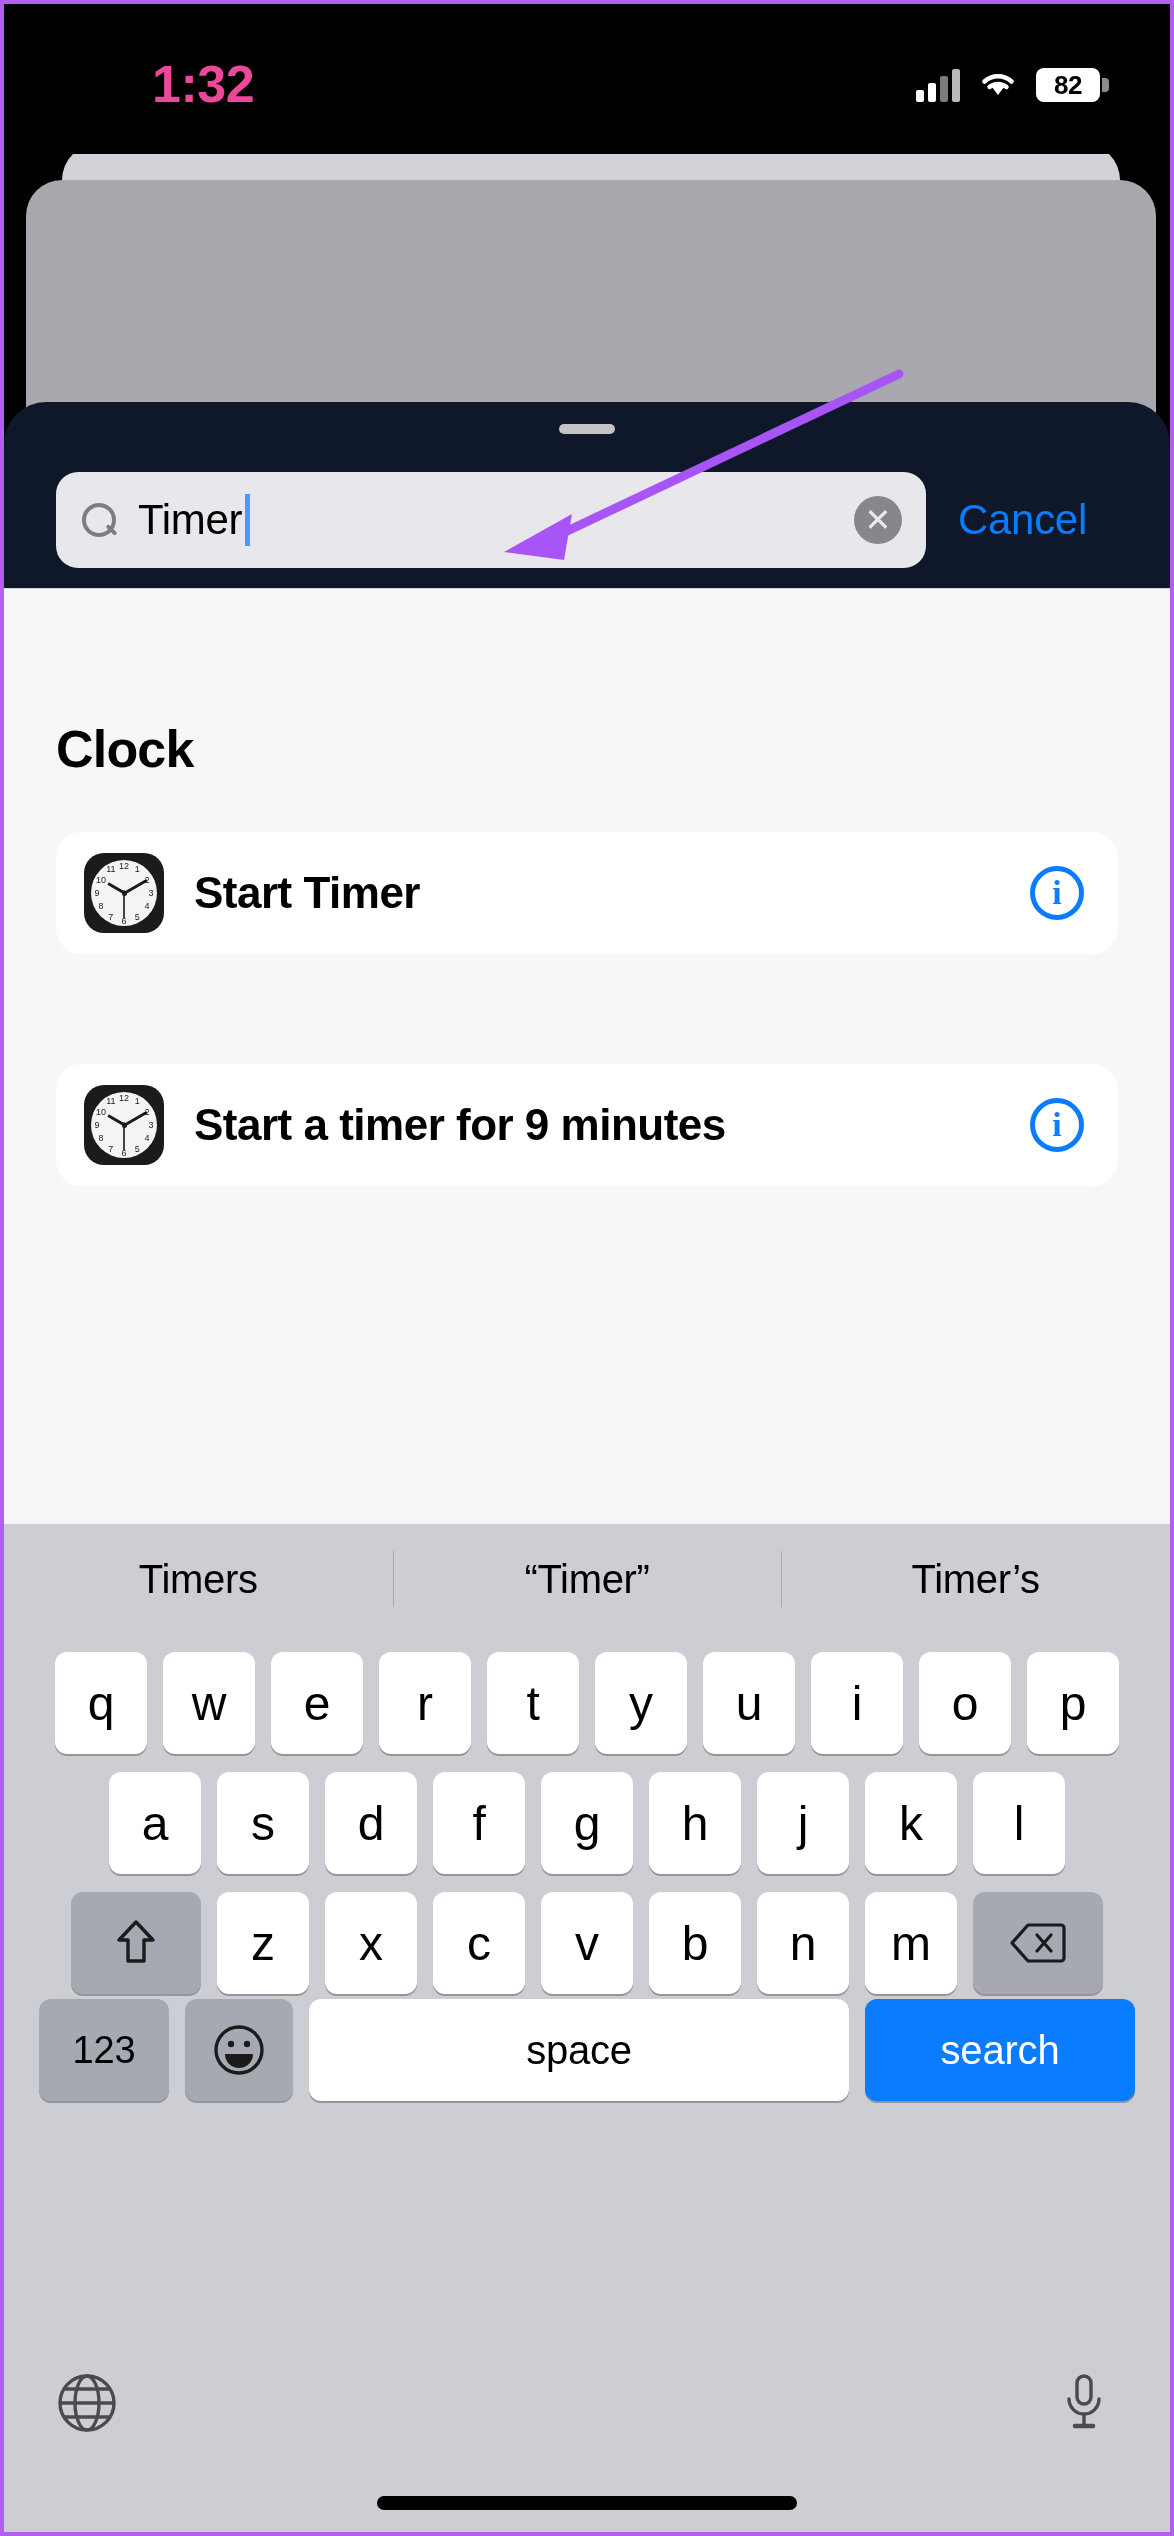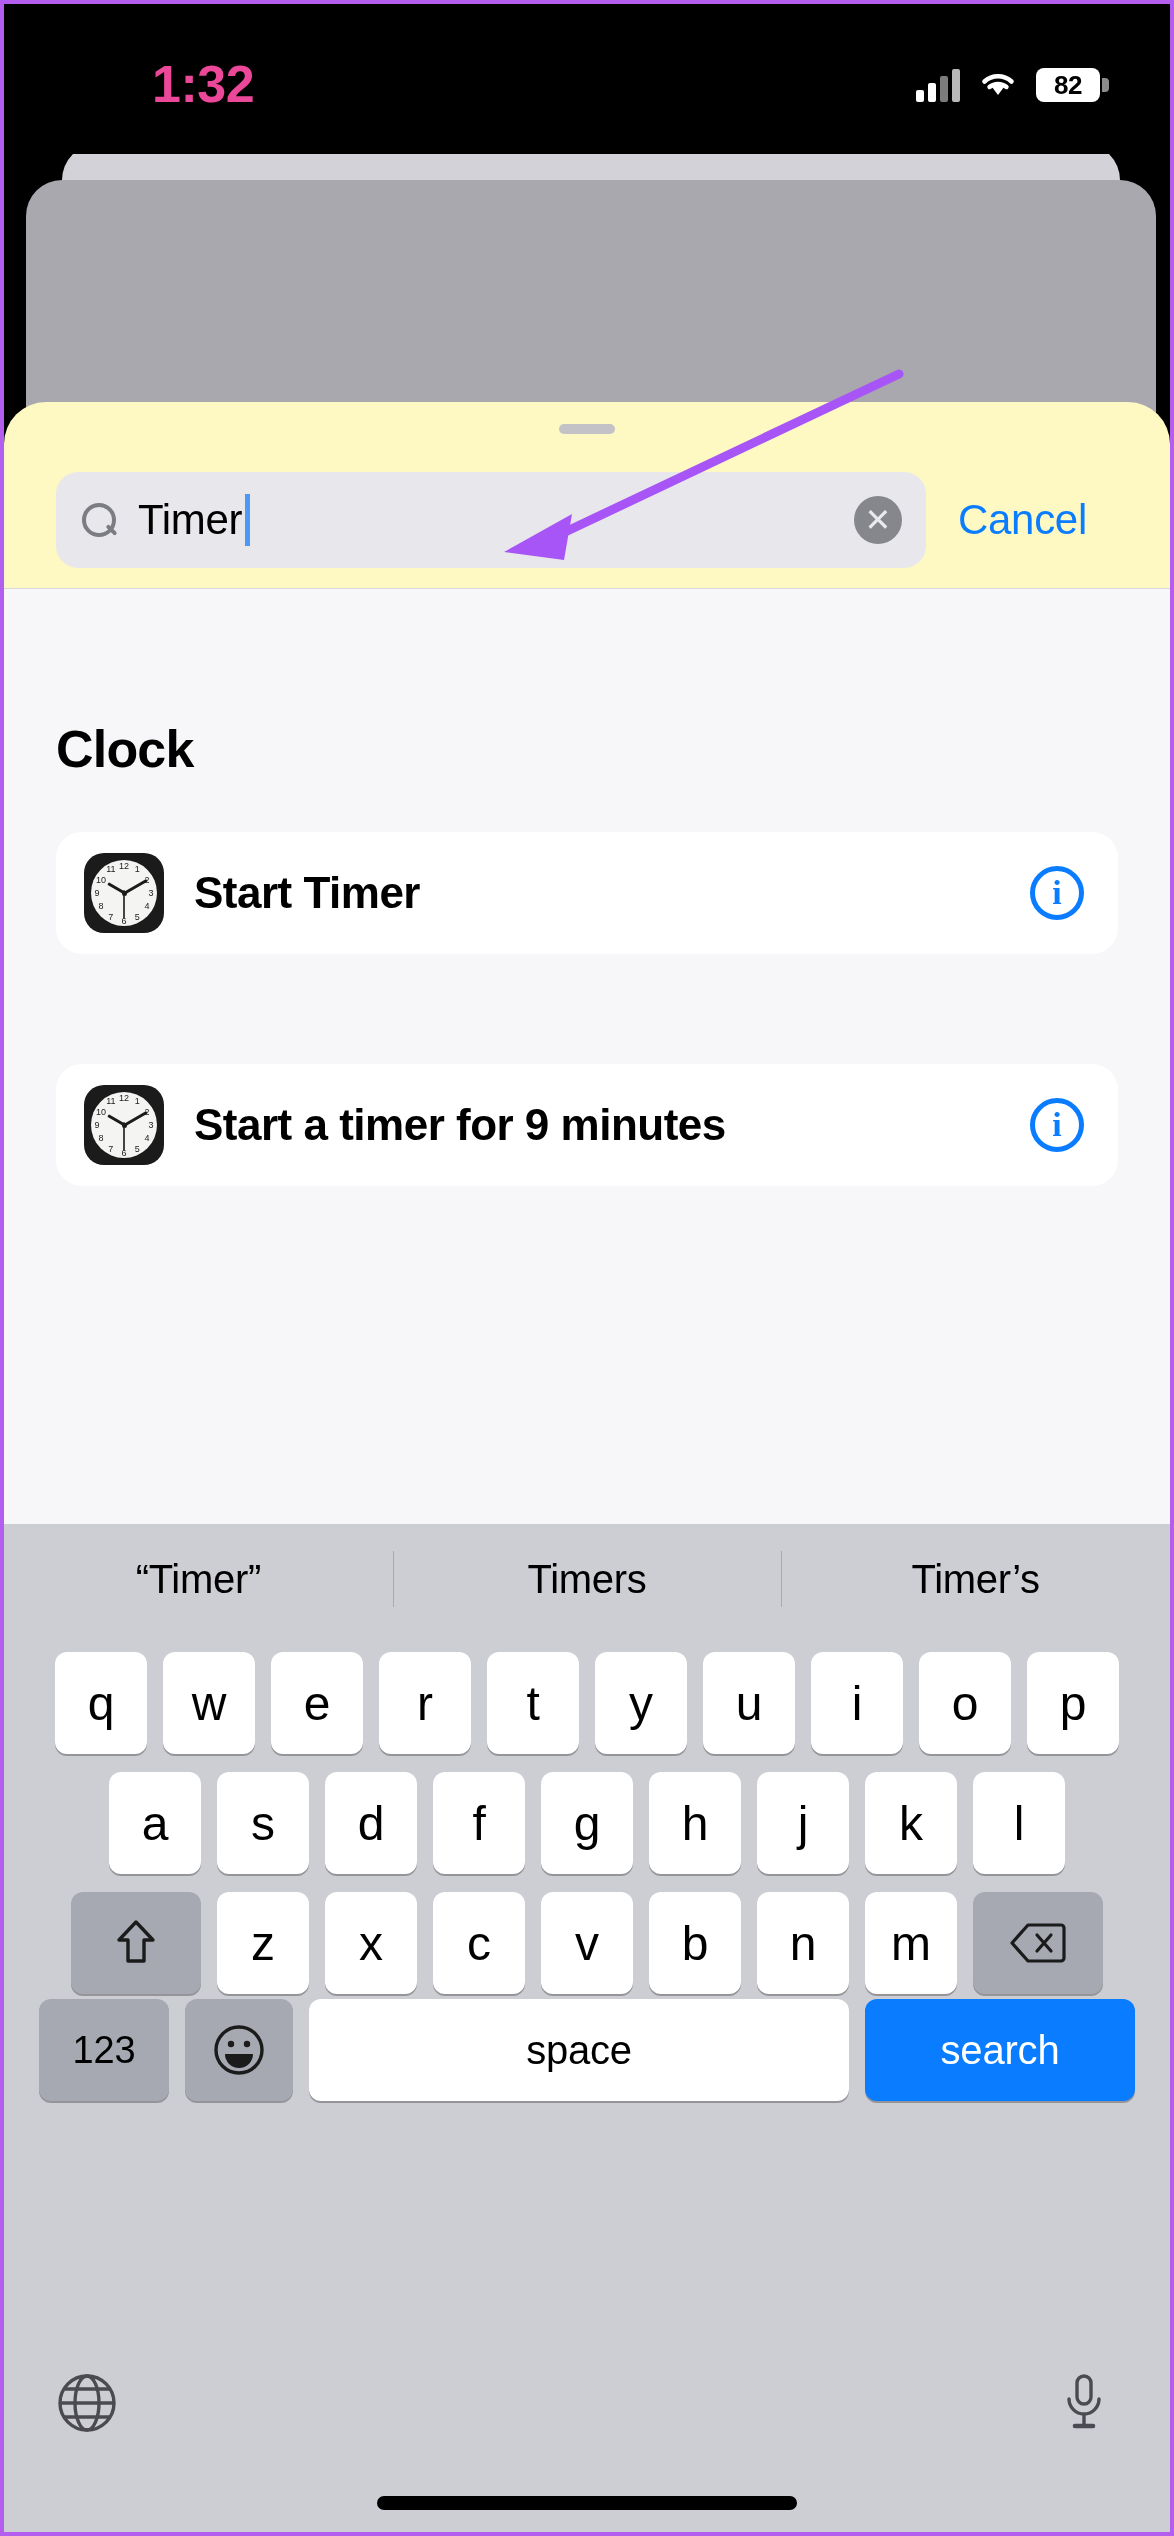--- a/index.html
+++ b/index.html
@@ -131,21 +131,21 @@
     font-size: 40px;
     letter-spacing: -0.4px;
   }
 
   
   .sheet-front {
     position: absolute;
     top: 398px; left: 0;
     width: 1166px;
     height: 1122px;
-    background: #fef9c3;
+    background: #0f172a;
     border-radius: 42px 42px 0 0;
     z-index: 20;
     overflow: hidden;
   }
   .grabber {
     position: absolute;
     top: 22px; left: 50%;
     transform: translateX(-50%);
     width: 56px; height: 10px;
     border-radius: 5px;
@@ -568,22 +568,22 @@
   </div>
 
   <svg class="arrow-svg" viewBox="0 0 1174 240">
     <line x1="895" y1="10" x2="540" y2="178" stroke="#a855f7" stroke-width="9" stroke-linecap="round"></line>
     <polygon points="500,188 568,150 560,196" fill="#a855f7"></polygon>
   </svg>
 
   <div class="keyboard">
 
     <div class="suggestions">
+      <div class="sug">Timers</div>
       <div class="sug">“Timer”</div>
-      <div class="sug">Timers</div>
       <div class="sug">Timer’s</div>
     </div>
 
     <div class="krow r1">
       <div class="key">q</div>
       <div class="key">w</div>
       <div class="key">e</div>
       <div class="key">r</div>
       <div class="key">t</div>
       <div class="key">y</div>

